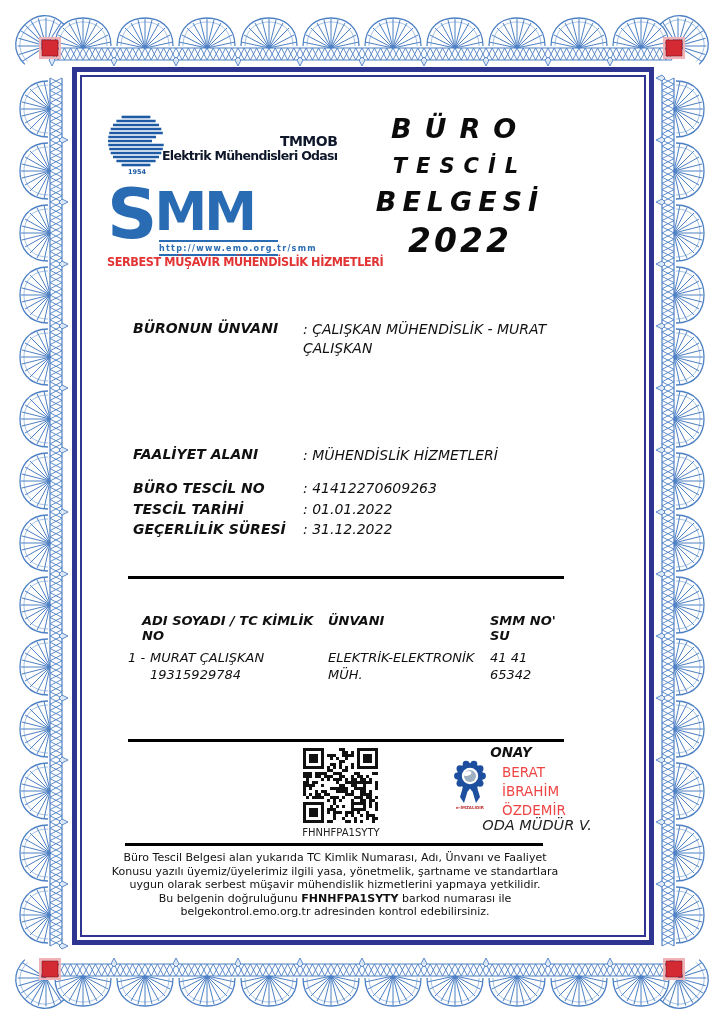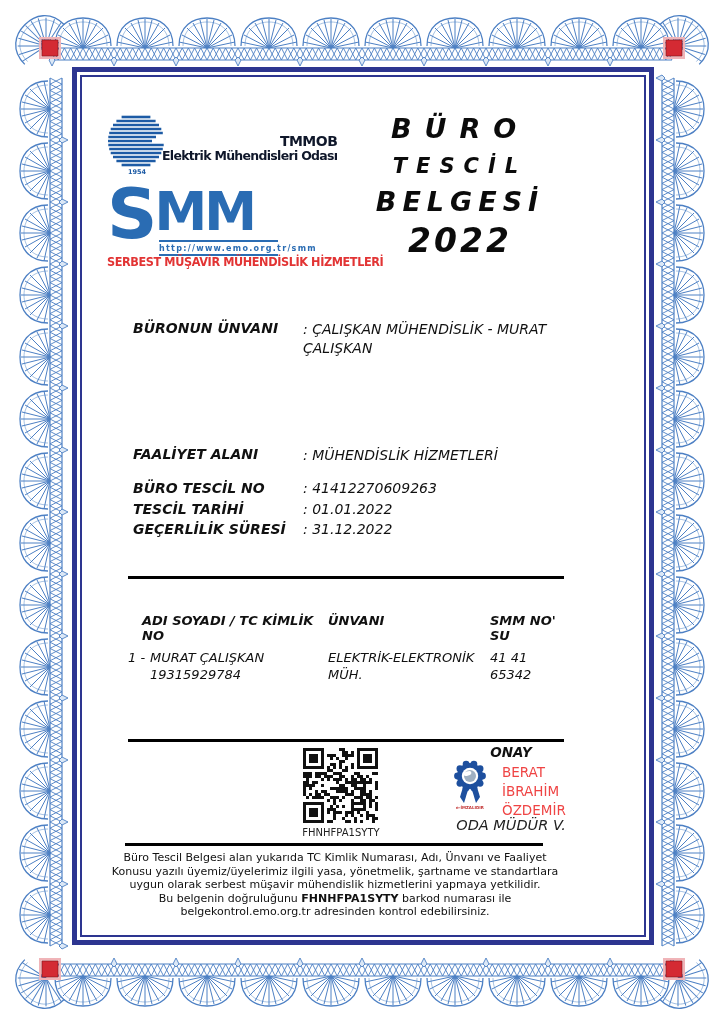--- a/index.html
+++ b/index.html
@@ -44,21 +44,21 @@
   .members .c1{width:200px;display:flex;box-sizing:border-box;}
   .members .num{width:22px;flex:none;}
   .members .c2{width:162px;}
   .members .c3{width:74px;}
   
   .qr-box{position:absolute;left:303px;top:748px;}
   .qr-label{position:absolute;left:283px;top:827px;width:116px;text-align:center;font-size:10px;color:#222;}
   .onay-head{position:absolute;left:448px;top:744px;width:126px;text-align:center;font-weight:bold;font-style:italic;font-size:13.5px;color:#111;}
   .badge{position:absolute;left:451px;top:760px;}
   .approver{position:absolute;left:502px;top:763px;font-size:13.5px;line-height:19px;color:#ef4444;}
-  .approver-title{position:absolute;left:441px;top:817px;width:140px;text-align:center;font-style:italic;font-size:14.5px;color:#222;}
+  .approver-title{position:absolute;left:467px;top:817px;width:140px;text-align:center;font-style:italic;font-size:14.5px;color:#222;}
   
   .footer{position:absolute;left:102px;top:851px;width:466px;text-align:center;font-size:11px;line-height:13.5px;color:#111;}
   .footer b{font-weight:bold;}
 </style>
 </head>
 <body>
 
 <div class="page">
 
   <svg class="border-svg" width="724" height="1024" viewBox="0 0 724 1024">

